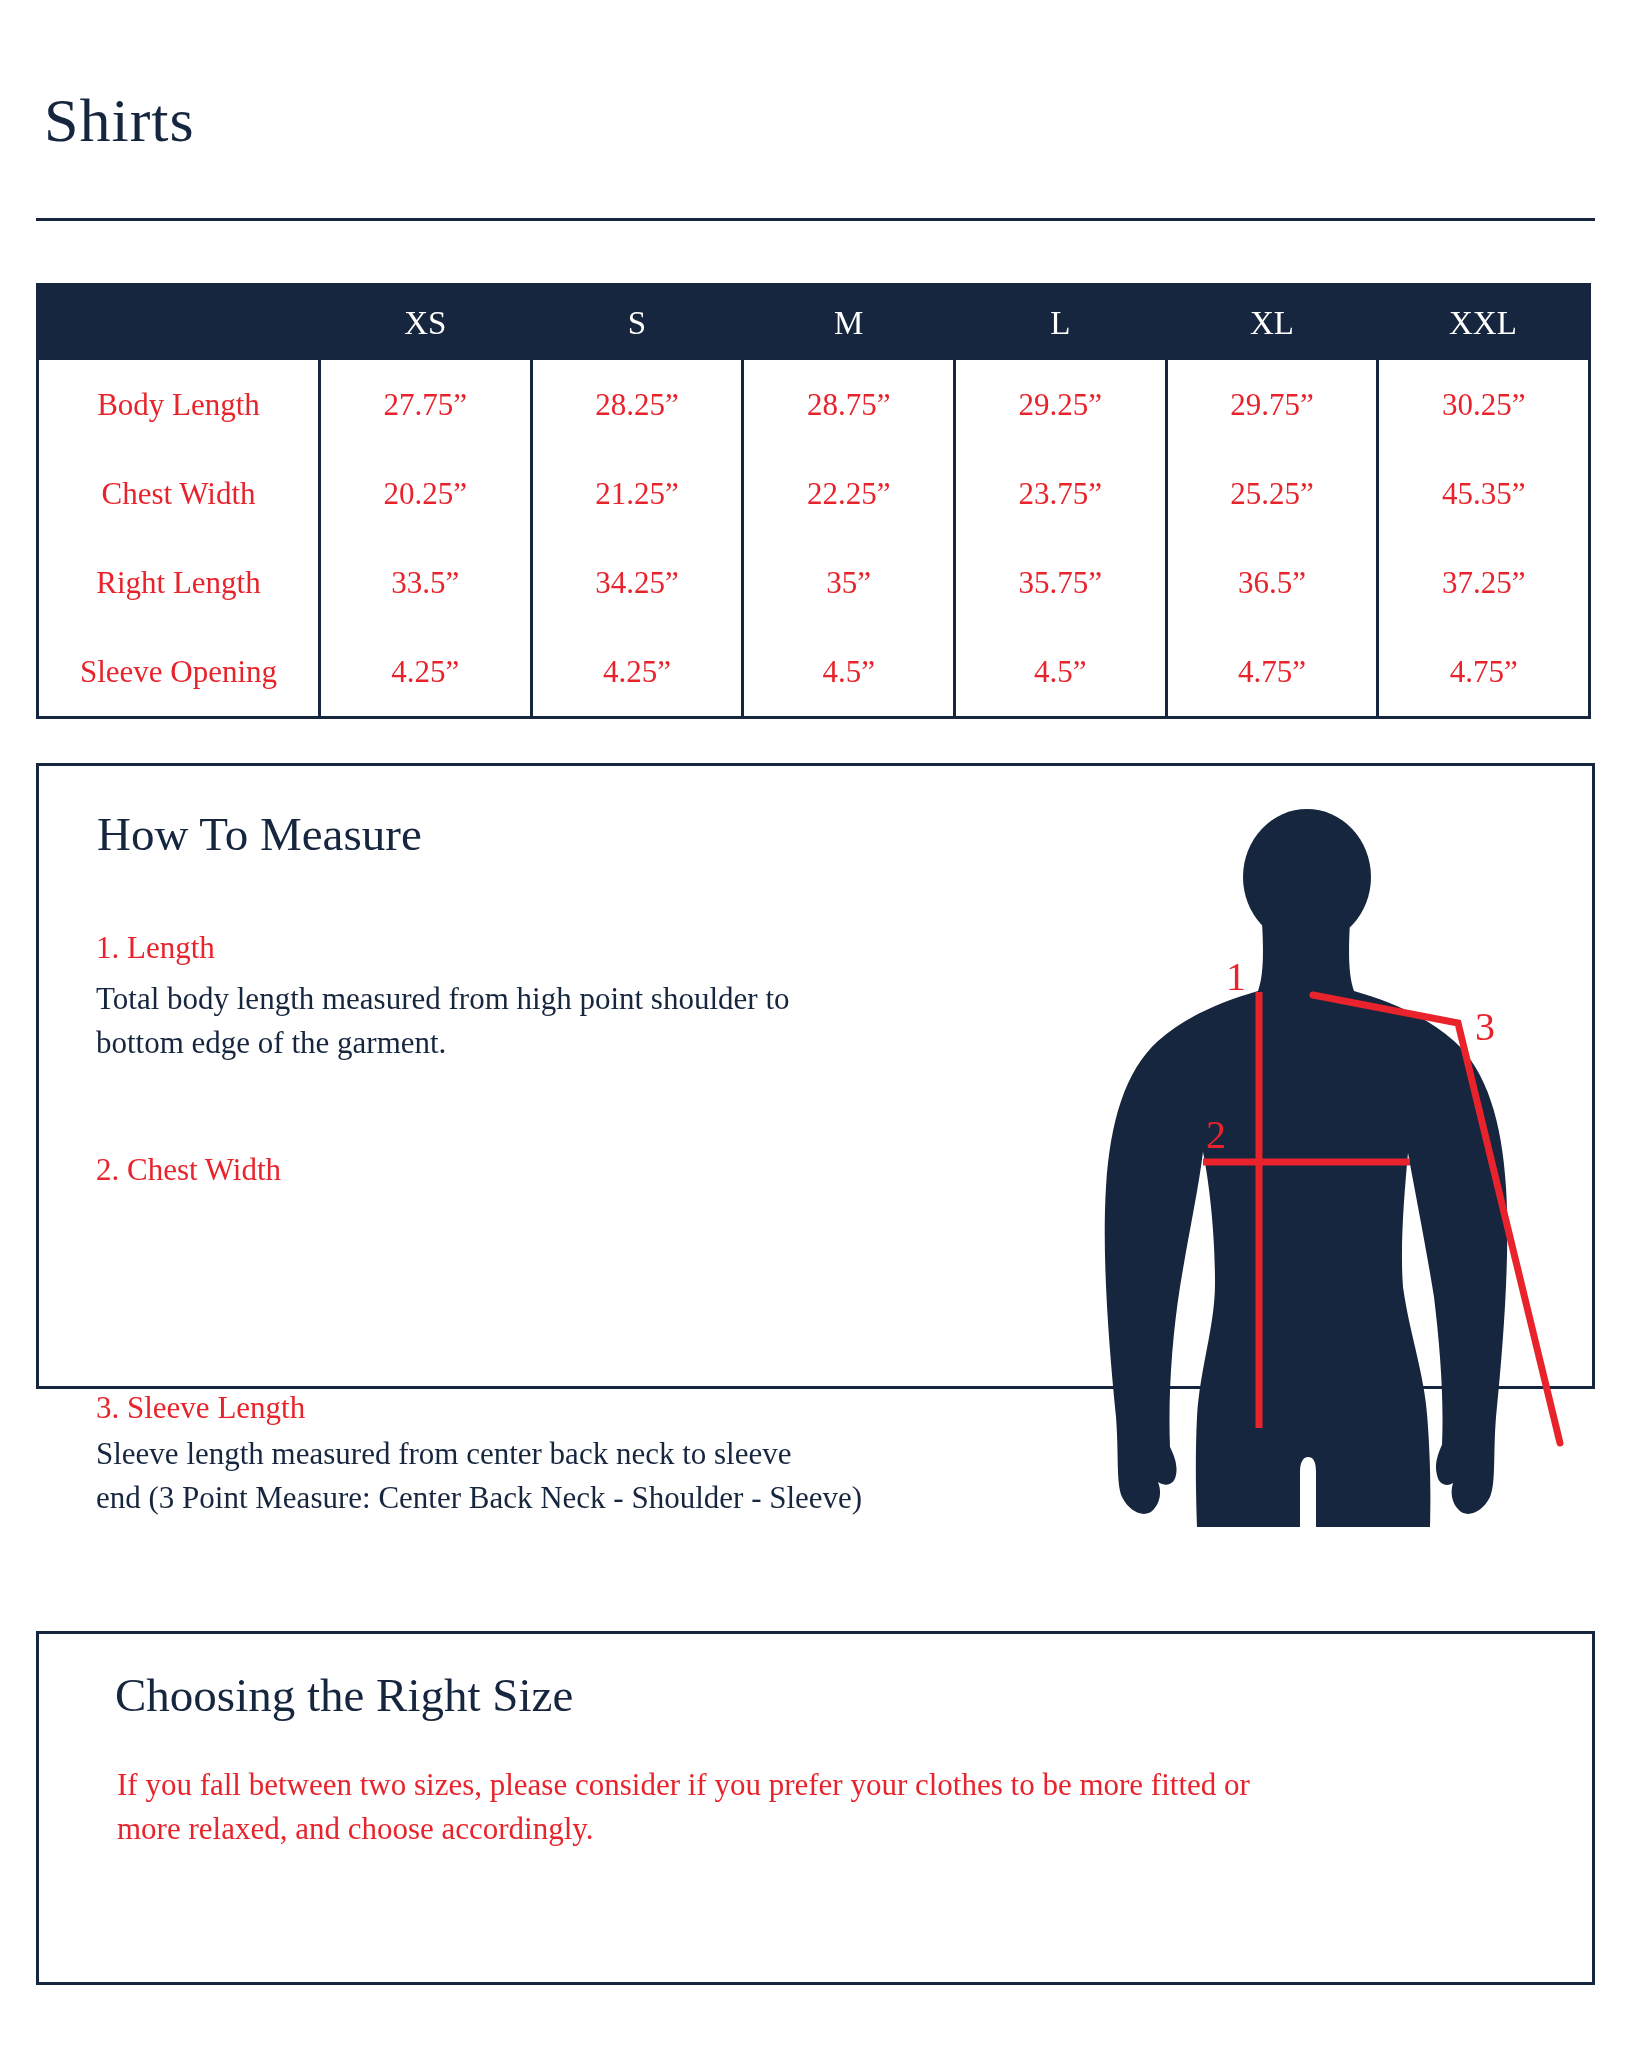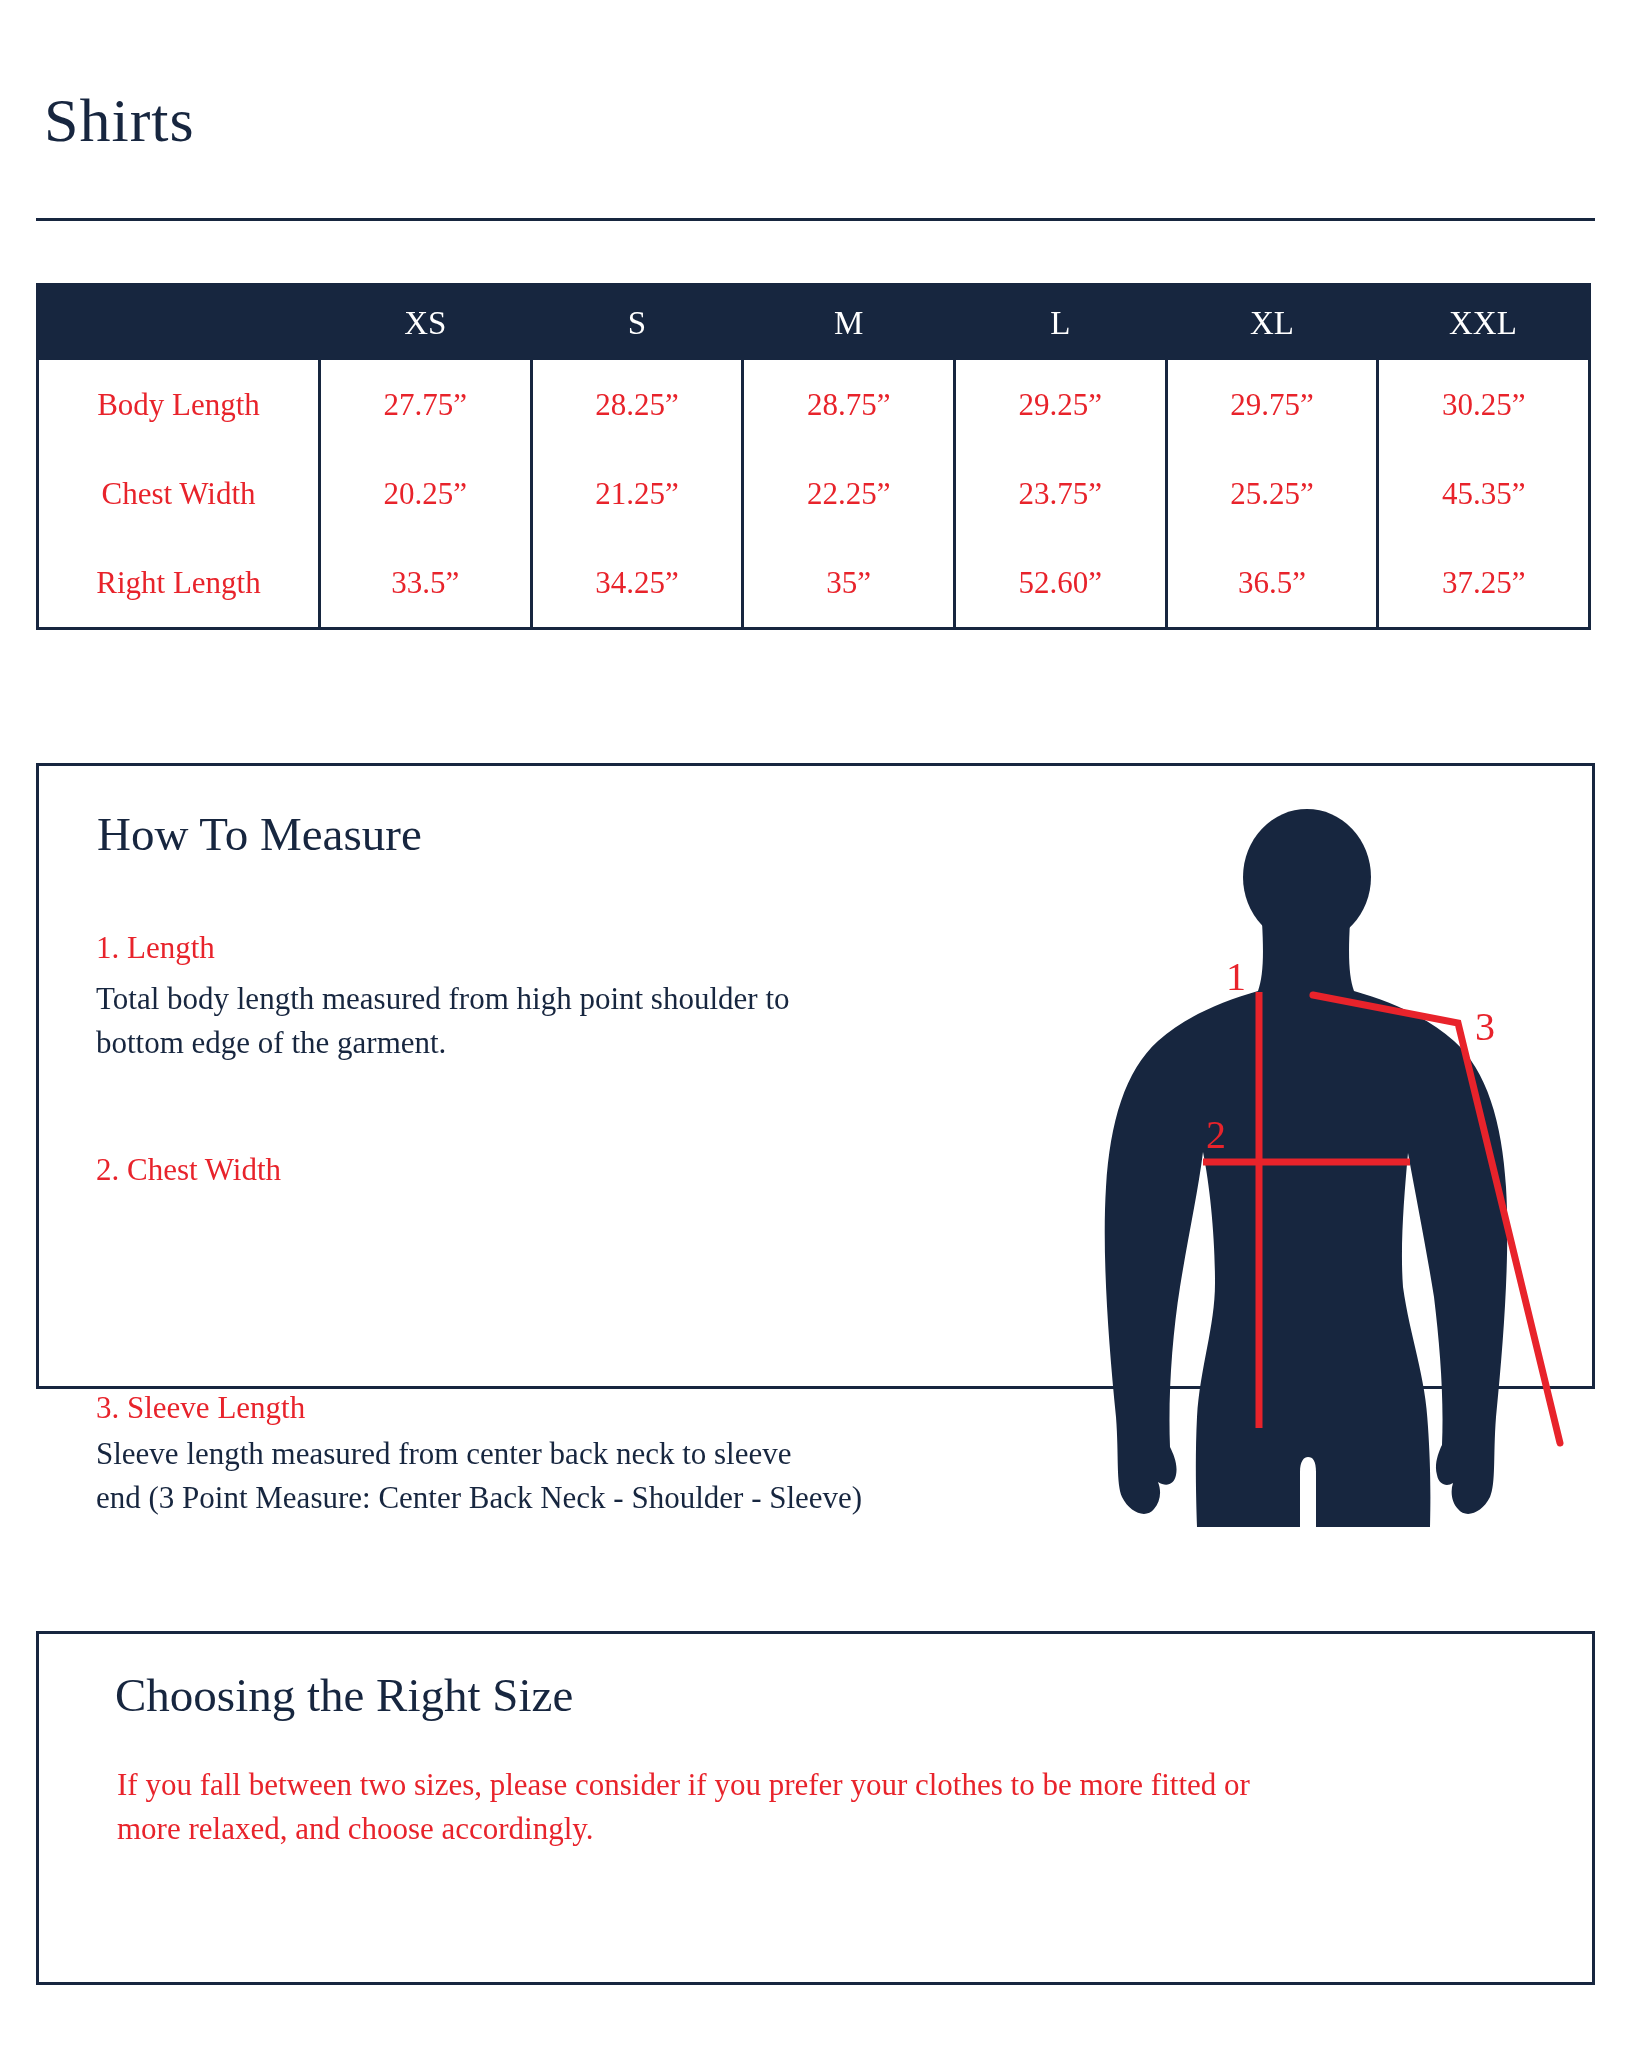--- a/index.html
+++ b/index.html
@@ -119,23 +119,32 @@
           <td>22.25”</td>
           <td>23.75”</td>
           <td>25.25”</td>
           <td>45.35”</td>
         </tr>
         <tr>
           <td>Right Length</td>
           <td>33.5”</td>
           <td>34.25”</td>
           <td>35”</td>
-          <td>52.60”</td>
+          <td>35.75”</td>
           <td>36.5”</td>
           <td>37.25”</td>
+        </tr>
+        <tr>
+          <td>Sleeve Opening</td>
+          <td>4.25”</td>
+          <td>4.25”</td>
+          <td>4.5”</td>
+          <td>4.5”</td>
+          <td>4.75”</td>
+          <td>4.75”</td>
         </tr>
       </tbody>
     </table>
   </div>
 
   <div class="htm-box">
     <div class="htm-heading">How To Measure</div>
 
     <div class="htm-item-number" id="htm-num-1">1. Length</div>
     <div class="htm-item-desc" id="htm-desc-1">Total body length measured from high point shoulder to

